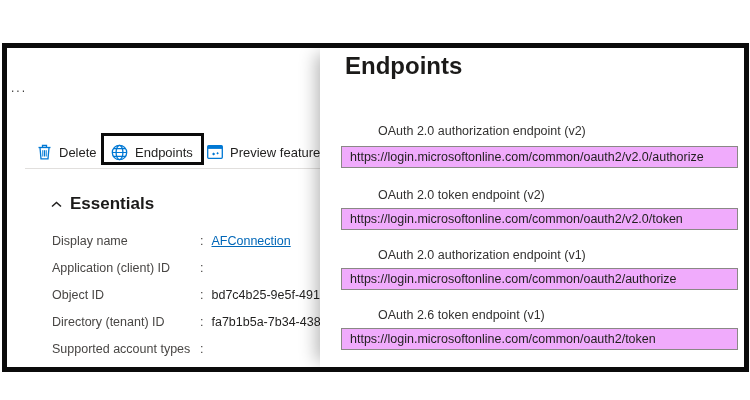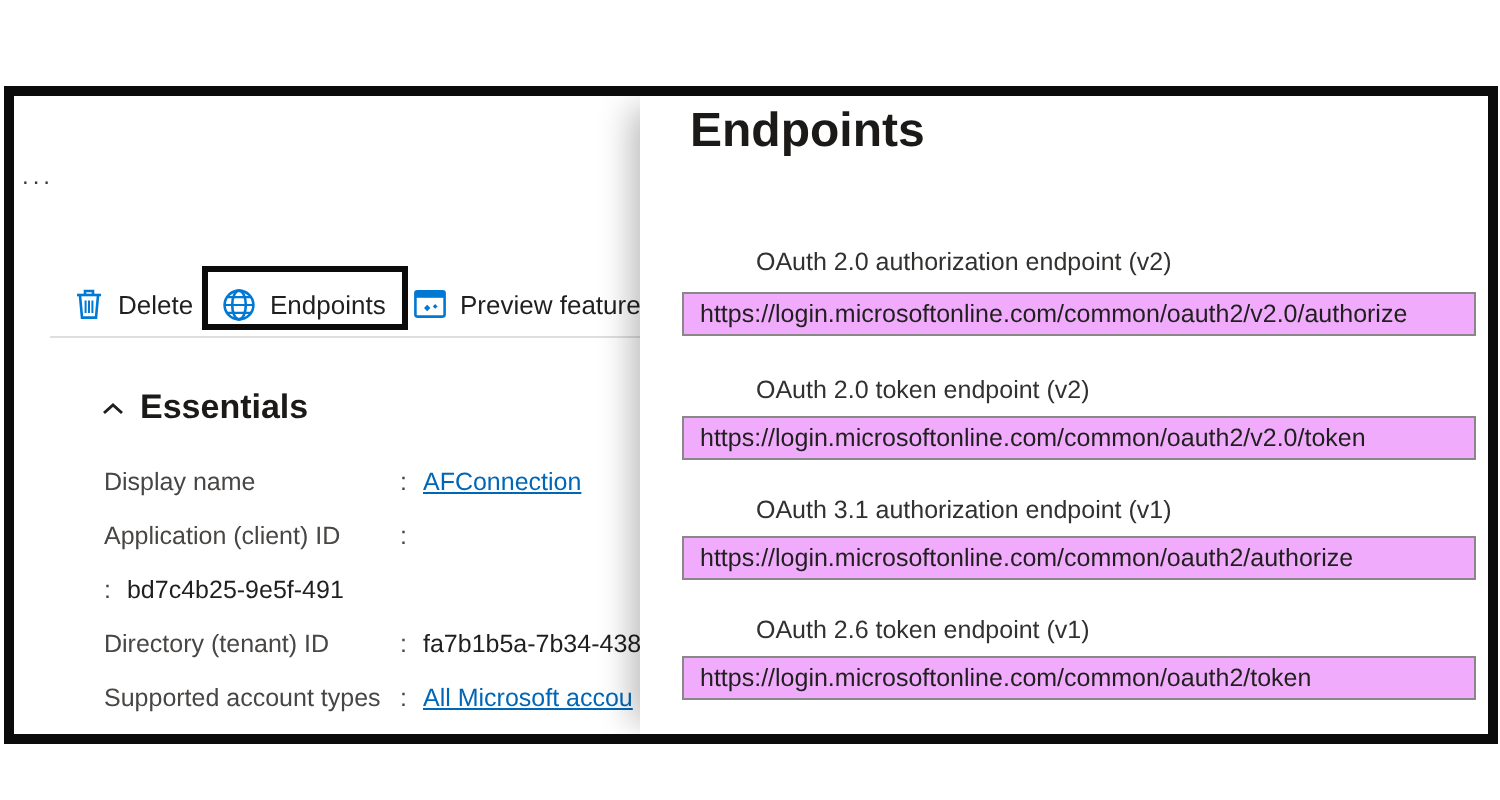--- a/index.html
+++ b/index.html
@@ -119,44 +119,44 @@
     <div class="ess-row" style="top:182px">
       <span class="lab">Display name</span>
       <span class="colon">:</span>
       <span class="val link">AFConnection</span>
     </div>
     <div class="ess-row" style="top:209px">
       <span class="lab">Application (client) ID</span>
       <span class="colon">:</span>
     </div>
     <div class="ess-row" style="top:236px">
+      <span class="lab">Object ID</span>
       <span class="colon">:</span>
       <span class="val">bd7c4b25-9e5f-491</span>
     </div>
     <div class="ess-row" style="top:263px">
       <span class="lab">Directory (tenant) ID</span>
       <span class="colon">:</span>
       <span class="val">fa7b1b5a-7b34-438</span>
     </div>
     <div class="ess-row" style="top:290px">
       <span class="lab">Supported account types</span>
       <span class="colon">:</span>
-      <span class="val link">All Microsoft accou</span>
     </div>
 
     <div class="panel">
       <div class="panel-title">Endpoints</div>
 
       <div class="ep-label" style="top:76px">OAuth 2.0 authorization endpoint (v2)</div>
       <div class="ep-input" style="top:98px">https://login.microsoftonline.com/common/oauth2/v2.0/authorize</div>
 
       <div class="ep-label" style="top:140px">OAuth 2.0 token endpoint (v2)</div>
       <div class="ep-input" style="top:160px">https://login.microsoftonline.com/common/oauth2/v2.0/token</div>
 
-      <div class="ep-label" style="top:200px">OAuth 3.1 authorization endpoint (v1)</div>
+      <div class="ep-label" style="top:200px">OAuth 2.0 authorization endpoint (v1)</div>
       <div class="ep-input" style="top:220px">https://login.microsoftonline.com/common/oauth2/authorize</div>
 
       <div class="ep-label" style="top:260px">OAuth 2.6 token endpoint (v1)</div>
       <div class="ep-input" style="top:280px">https://login.microsoftonline.com/common/oauth2/token</div>
     </div>
 
   </div>
 </div>
 
 </body></html>

